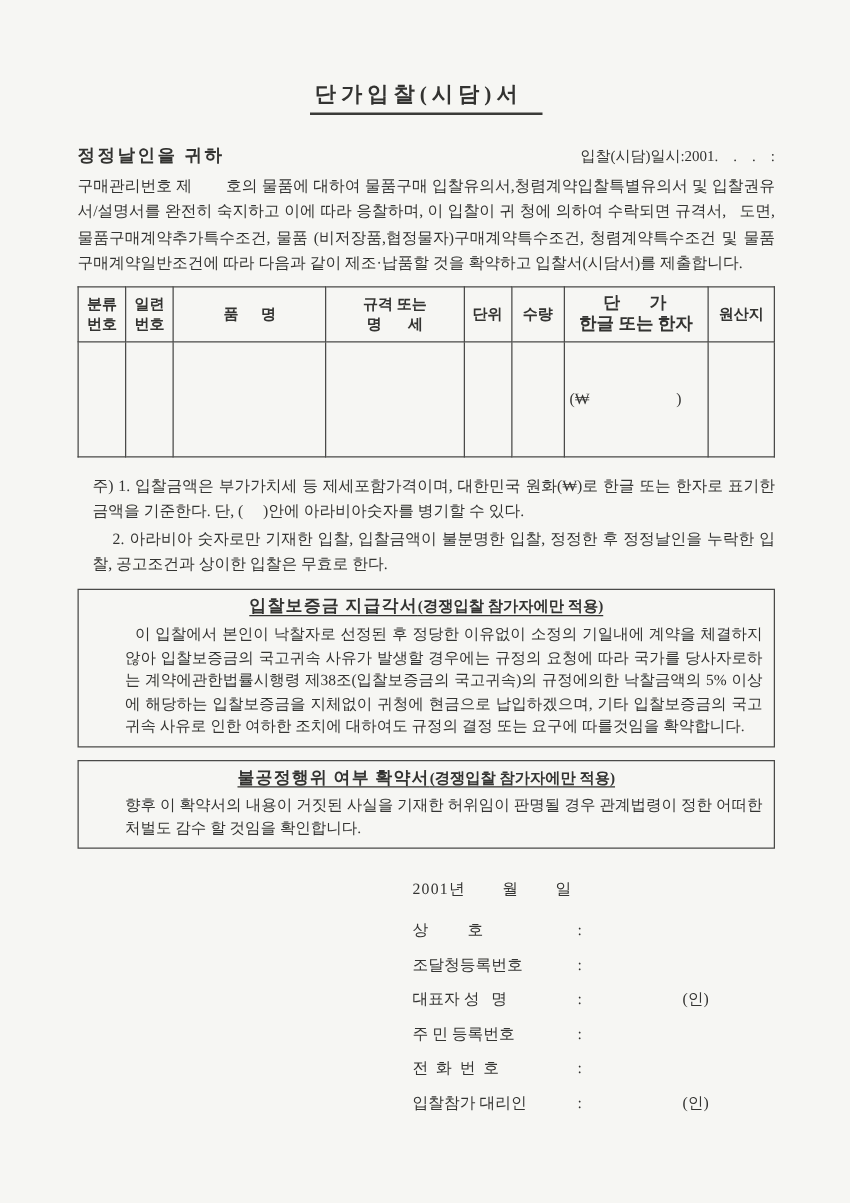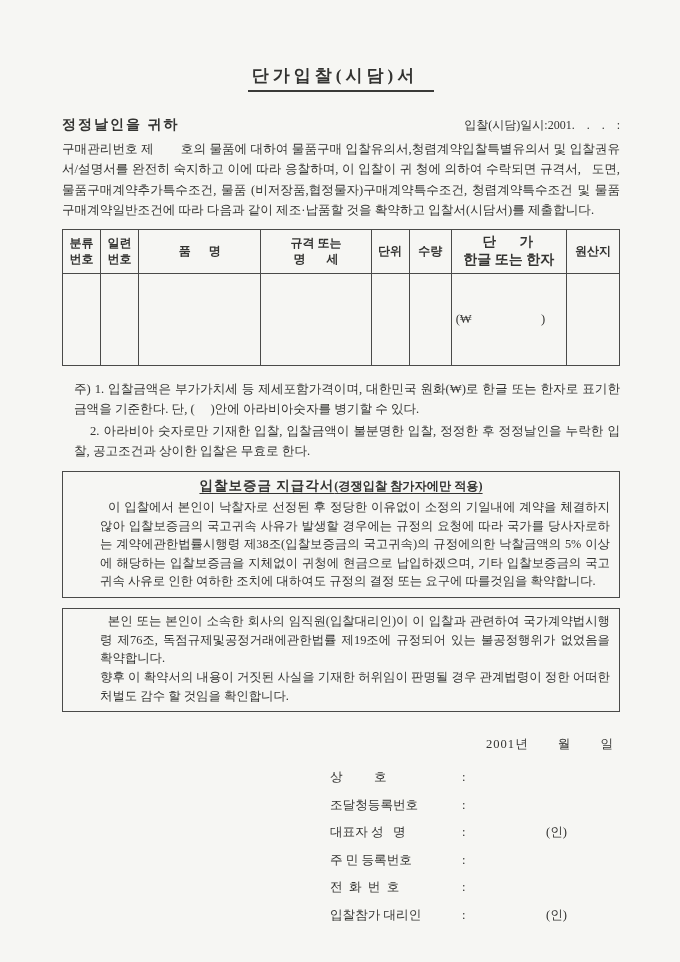--- a/index.html
+++ b/index.html
@@ -37,21 +37,21 @@
   .note2 { margin-top:2px; }
 
   .pledge-box { border:1.7px solid #4a4a48; margin-top:10px; padding:3px 9px 6px; }
   .pledge-title { text-align:center; margin-bottom:2px; line-height:1.3; }
   .pt-main { font-weight:bold; font-size:13.5px; text-decoration:underline; text-underline-offset:3px; letter-spacing:1px; }
   .pt-sub  { font-weight:bold; font-size:12.2px; text-decoration:underline; text-underline-offset:3px; }
   .pledge-body { font-size:12.4px; line-height:1.5; text-align:justify;margin-left:28px; }
   .pledge-body + .pledge-body { margin-top:0; }
 
   .sig-block { margin-top:24px; margin-left:268px; }
-  .date-line { font-size:12.6px; text-align:right; padding-right:6px; margin-bottom:16px; letter-spacing:1px; }
+  .date-line { font-size:12.6px; text-align:left; padding-right:6px; margin-bottom:16px; letter-spacing:1px; }
   .field-row { display:flex; align-items:baseline; font-size:12.6px; margin-bottom:10.5px; }
   .f-label { width:132px; }
   .f-colon { width:12px; }
   .f-seal { margin-left:72px; }
 </style>
 </head>
 <body>
 
 <div class="page">
 
@@ -110,21 +110,23 @@
   <p class="note note2">&nbsp;&nbsp;&nbsp;&nbsp;2. 아라비아 숫자로만 기재한 입찰, 입찰금액이 불분명한 입찰, 정정한 후 정정날인을 누락한 입찰, 공고조건과 상이한 입찰은 무효로 한다.</p>
 
   <div class="pledge-box">
     <div class="pledge-title">
       <span class="pt-main">입찰보증금 지급각서</span><span class="pt-sub">(경쟁입찰 참가자에만 적용)</span>
     </div>
     <p class="pledge-body">&nbsp;&nbsp;이 입찰에서 본인이 낙찰자로 선정된 후 정당한 이유없이 소정의 기일내에 계약을 체결하지 않아 입찰보증금의 국고귀속 사유가 발생할 경우에는 규정의 요청에 따라 국가를 당사자로하는 계약에관한법률시행령 제38조(입찰보증금의 국고귀속)의 규정에의한 낙찰금액의 5% 이상에 해당하는 입찰보증금을 지체없이 귀청에 현금으로 납입하겠으며, 기타 입찰보증금의 국고귀속 사유로 인한 여하한 조치에 대하여도 규정의 결정 또는 요구에 따를것임을 확약합니다.</p>
   </div>
 
   <div class="pledge-box">
-    <p class="pledge-body">&nbsp;&nbsp;본인 또는 본인이 소속한 회사의 임직원(입찰대리인)이 이 입찰과 관련하여 국가계약법시행령 제76조, 독점규제및공정거래에관한법률 제19조에 규정되어 있는 불공정행위가 없었음을 확약합니다.</p>
+    <div class="pledge-title">
+      <span class="pt-main">불공정행위 여부 확약서</span><span class="pt-sub">(경쟁입찰 참가자에만 적용)</span>
+    </div>
     <p class="pledge-body">향후 이 확약서의 내용이 거짓된 사실을 기재한 허위임이 판명될 경우 관계법령이 정한 어떠한 처벌도 감수 할 것임을 확인합니다.</p>
   </div>
 
   <div class="sig-block">
     <div class="date-line">2001년&nbsp;&nbsp;&nbsp;&nbsp;&nbsp;&nbsp;&nbsp;월&nbsp;&nbsp;&nbsp;&nbsp;&nbsp;&nbsp;&nbsp;일</div>
 
     <div class="field-row">
       <span class="f-label">상&nbsp;&nbsp;&nbsp;&nbsp;&nbsp;&nbsp;&nbsp;&nbsp;&nbsp;&nbsp;호</span>
         <span class="f-colon">:</span>
     </div>

